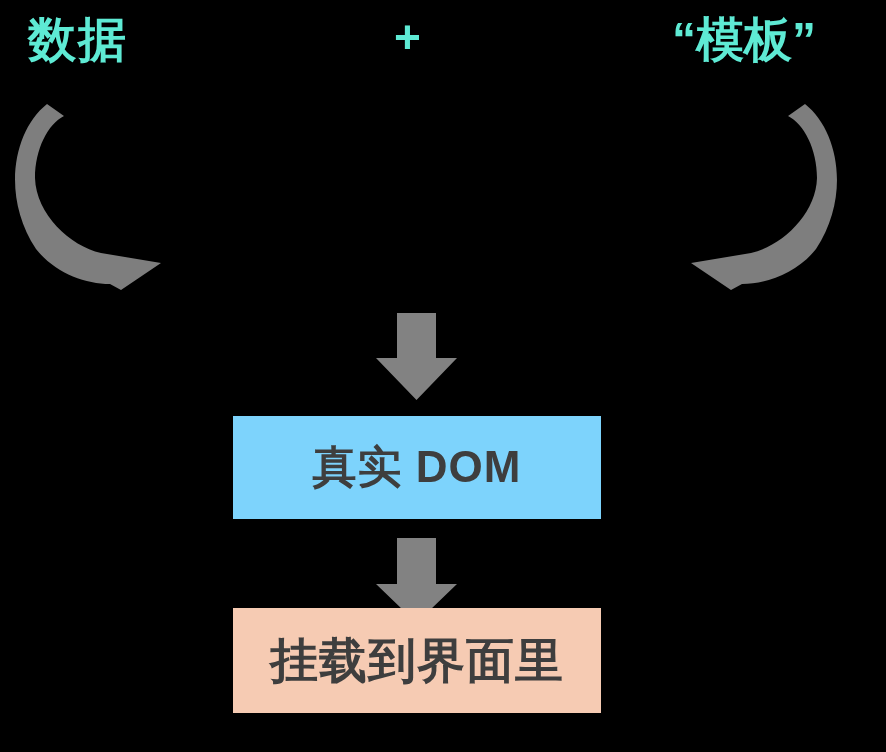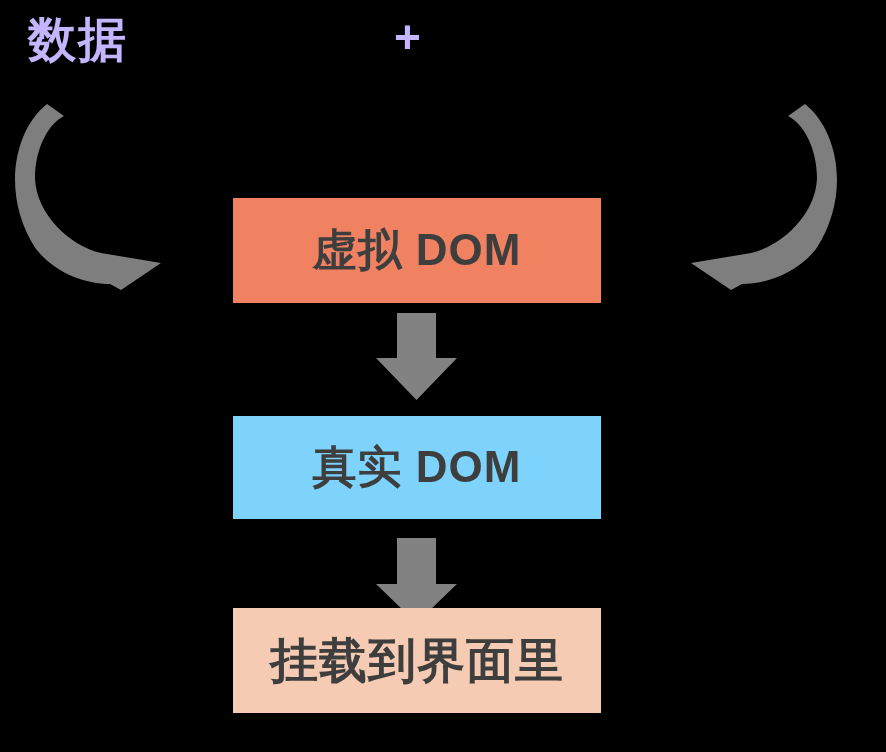--- a/index.html
+++ b/index.html
@@ -12,21 +12,21 @@
     width: 886px;
     height: 752px;
     background: #000000;
     overflow: hidden;
     font-family: "Liberation Sans", "DejaVu Sans", sans-serif;
   }
   .top-label {
     position: absolute;
     font-size: 48px;
     font-weight: 700;
-    color: #c4b5fd;
+    color: #5eead4;
     letter-spacing: 2px;
     white-space: nowrap;
   }
   .label-data     { left: 28px;  top: 8px; }
   .label-plus     { left: 394px; top: 10px; font-size: 46px; letter-spacing: 0; }
   .label-template { left: 672px; top: 8px; letter-spacing: 0; }
 
   .arrow-layer {
     position: absolute;
     left: 0; top: 0;
@@ -63,20 +63,21 @@
 </style>
 </head>
 <body>
 
 <div class="canvas">
 
   <div class="top-label label-data">数据</div>
 
   <div class="top-label label-plus">+</div>
 
+  <div class="top-label label-template">“模板”</div>
 
   <svg class="arrow-layer" viewBox="0 0 886 752">
 
     <path d="M 47 104
              C 12 132, 2 198, 36 249
              C 54 272, 84 284, 110 284
              L 121 290
              L 161 263
              L 101 253
              C 70 246, 36 214, 35 178
@@ -91,20 +92,19 @@
              L 101 253
              C 70 246, 36 214, 35 178
              C 35 149, 48 124, 64 116
              Z" style="fill: rgb(126, 126, 126);"></path>
 
     <polygon points="397,313 436,313 436,358 457,358 416.5,400 376,358 397,358" style="fill: rgb(130, 130, 130);"></polygon>
 
     <polygon points="397,538 436,538 436,584 457,584 416.5,623 376,584 397,584" style="fill: rgb(130, 130, 130);"></polygon>
   </svg>
 
-  <div class="node node-1" style="background-color: rgb(240, 130, 98);">虚拟 DOM</div>
 
   <div class="node node-2" style="background-color: #7dd3fc;">真实 DOM</div>
 
   <div class="node node-3" style="background-color: rgb(246, 203, 179);">挂载到界面里</div>
 
 
 </div>
 
 </body></html>

